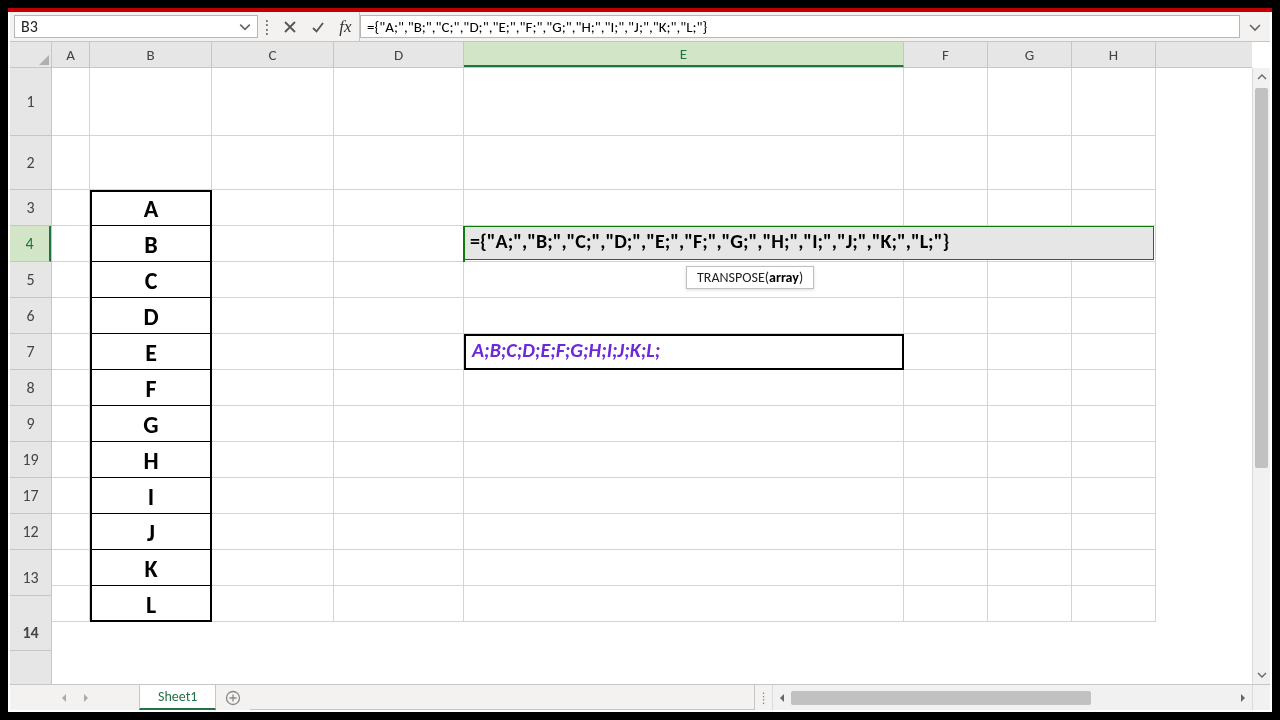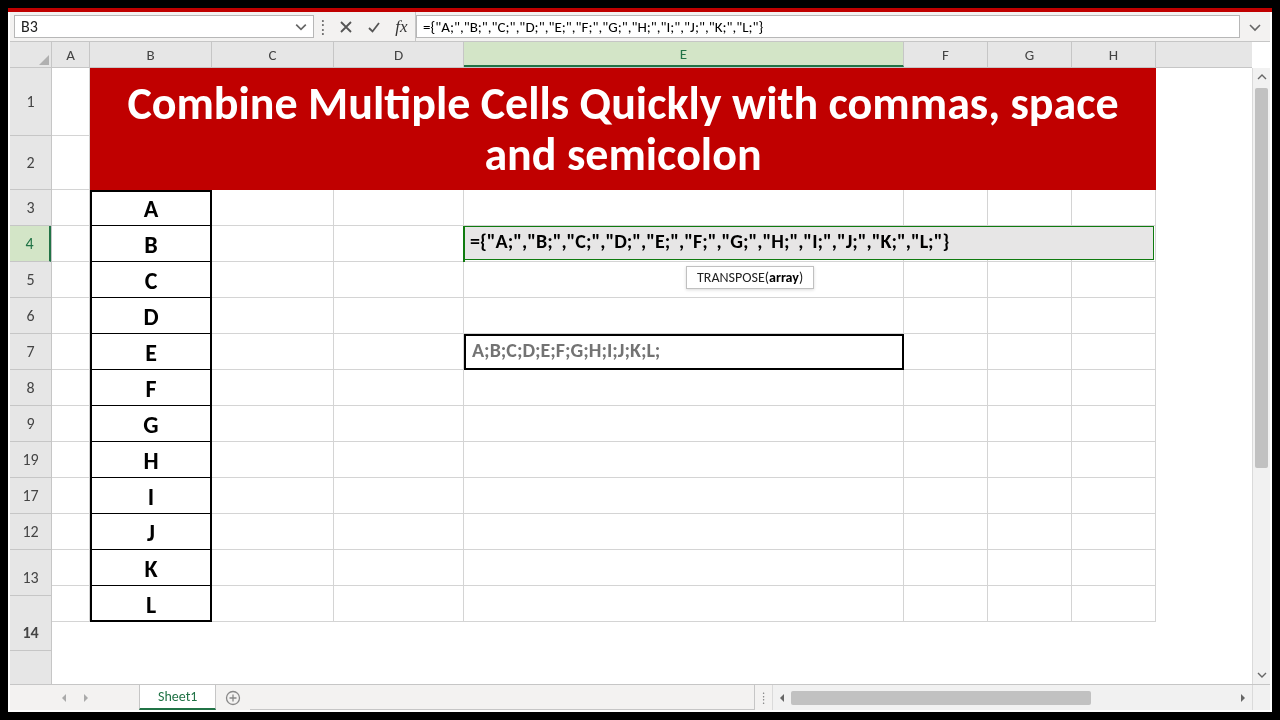--- a/index.html
+++ b/index.html
@@ -29,21 +29,21 @@
 
   
   .fbar {
     height: 30px;
     border-bottom: 1px solid #c6c6c6;
     display: flex;
     align-items: stretch;
     background: #f3f2f1;
   }
   .namebox {
-    width: 300px;
+    width: 244px;
     background: #fff;
     border: 1px solid #b7b7b7;
     margin: 3px 0 3px 4px;
     display: flex;
     align-items: center;
     padding: 0 6px;
     font-size: 16px;
     color: #222;
     justify-content: space-between;
   }
@@ -175,23 +175,24 @@
     box-shadow: 0 1px 3px rgba(0,0,0,.15);
   }
   .tooltip .param { color: #000; font-weight: bold; }
 
   
   .outbox {
     position: absolute;
     border: 2px solid #000;
     font-size: 20px;
     font-weight: bold;
-    color: #737373;
+    color: #6d28d9;
     padding: 2px 6px;
     background: #fff;
+    font-style: italic;
   }
 
   
   .vscroll {
     position: absolute; top: 26px; right: 0; width: 18px; bottom: 0;
     background: #f1f1f1; border-left: 1px solid #dadada;
   }
   .vscroll .btn { position: absolute; left: 0; right: 0; height: 18px; display: flex; align-items: center; justify-content: center; }
   .vscroll .btn svg { width: 10px; height: 10px; }
   .vscroll .btn.up { top: 0; }
@@ -329,21 +330,20 @@
           <div class="gridlines-h" style="top: 229px; left: 0px; height: 1px; width: 1104px;"></div>
           <div class="gridlines-h" style="top: 265px; left: 0px; height: 1px; width: 1104px;"></div>
           <div class="gridlines-h" style="top: 301px; left: 0px; height: 1px; width: 1104px;"></div>
           <div class="gridlines-h" style="top: 337px; left: 0px; height: 1px; width: 1104px;"></div>
           <div class="gridlines-h" style="top: 373px; left: 0px; height: 1px; width: 1104px;"></div>
           <div class="gridlines-h" style="top: 409px; left: 0px; height: 1px; width: 1104px;"></div>
           <div class="gridlines-h" style="top: 445px; left: 0px; height: 1px; width: 1104px;"></div>
           <div class="gridlines-h" style="top: 481px; left: 0px; height: 1px; width: 1104px;"></div>
           <div class="gridlines-h" style="top: 517px; left: 0px; height: 1px; width: 1104px;"></div>
           <div class="gridlines-h" style="top: 553px; left: 0px; height: 1px; width: 1104px;"></div>
-          <div class="banner" style="left: 38px; top: 0px; width: 1066px; height: 122px;">Combine Multiple Cells Quickly with commas, space and semicolon</div>
           <div class="bcell-border first" style="left: 38px; top: 122px; width: 122px; height: 36px;"></div>
           <div class="bcell" style="left: 38px; top: 122px; width: 122px; height: 36px;">A</div>
           <div class="bcell-border" style="left: 38px; top: 158px; width: 122px; height: 36px;"></div>
           <div class="bcell" style="left: 38px; top: 158px; width: 122px; height: 36px;">B</div>
           <div class="bcell-border" style="left: 38px; top: 194px; width: 122px; height: 36px;"></div>
           <div class="bcell" style="left: 38px; top: 194px; width: 122px; height: 36px;">C</div>
           <div class="bcell-border" style="left: 38px; top: 230px; width: 122px; height: 36px;"></div>
           <div class="bcell" style="left: 38px; top: 230px; width: 122px; height: 36px;">D</div>
           <div class="bcell-border" style="left: 38px; top: 266px; width: 122px; height: 36px;"></div>
           <div class="bcell" style="left: 38px; top: 266px; width: 122px; height: 36px;">E</div>

